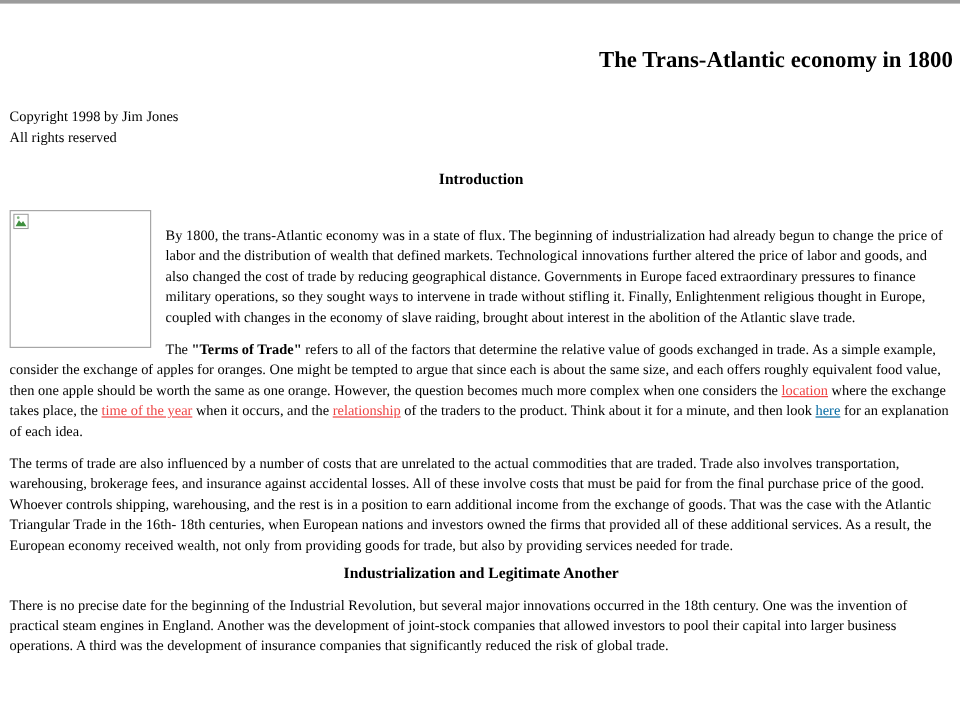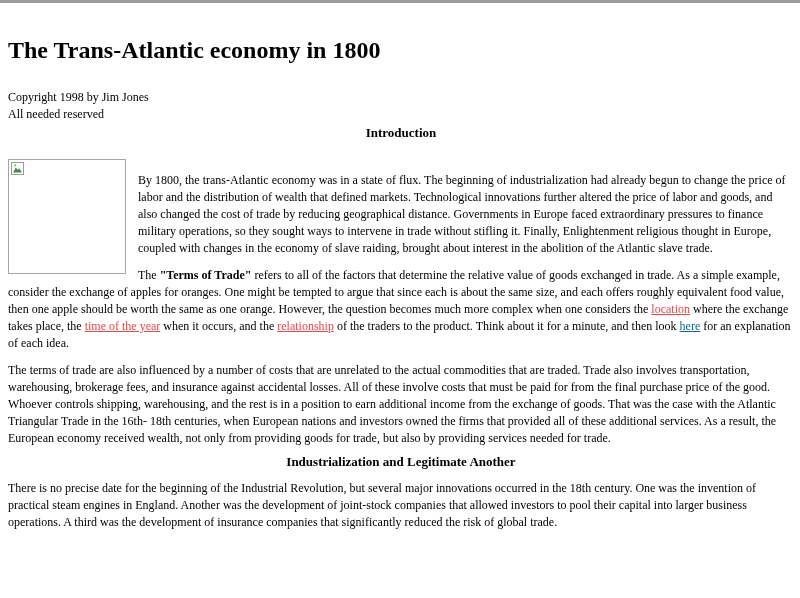--- a/index.html
+++ b/index.html
@@ -5,29 +5,29 @@
   html, body { margin: 0; padding: 0; }
   body {
     width: 800px; height: 598px; overflow: hidden;
     background: #ffffff; color: #000000;
     font-family: "Liberation Serif", serif;
     font-size: 12px; line-height: 17px;
   }
   .top-edge { height: 3px; background: #9b9b9b; }
   .page { padding: 0 6px 0 8px; }
   .title {
-    font-size: 24px; line-height: 23px; font-weight: bold;
-    text-align: left; margin: 36px 0 0 0;
+    font-size: 19px; line-height: 23px; font-weight: bold;
+    text-align: right; margin: 36px 0 0 0;
   }
   .copyright { text-align: left; margin-top: 27px; }
   .heading {
     font-weight: bold; text-align: center; font-size: 13px;
     line-height: 17px;
   }
-  .heading-intro { margin: 1px 0 0 0; }
+  .heading-intro { margin: 17px 0 0 0; }
   .heading-terms { clear: both; margin: 23px 0 15px 0; }
   .heading-ind   { margin: 6px 0 8px 0; }
   .intro-row { margin-top: 18px; }
   .img-ph {
     float: left; width: 112px; height: 109px;
     border: 1px solid #a6a6a6; background: #ffffff;
     padding: 2px; margin: 0 12px 0 0;
   }
   .intro-p { margin: 0; padding-top: 13px; }
   p.body-p { margin: 10px 0 0 0; }
@@ -39,21 +39,21 @@
 <body>
 
 <div class="top-edge"></div>
 
 <div class="page">
 
   <div class="title">The Trans-Atlantic economy in 1800</div>
 
   <div class="copyright">
     <div>Copyright 1998 by Jim Jones</div>
-    <div>All needed reserved</div>
+    <div>All rights reserved</div>
   </div>
 
   <div class="heading heading-intro">Introduction</div>
 
   <div class="intro-row">
     <div class="img-ph">
       <svg width="13" height="13" viewBox="0 0 13 13">
         <rect x="0.5" y="0.5" width="12" height="12" fill="#ffffff" stroke="#9a9a9a"></rect>
         <polygon points="2,10.5 4.8,5.5 6.8,8 8.2,6.2 11,10.5" fill="#3f8f3f"></polygon>
         <circle cx="4.2" cy="3.4" r="1.1" fill="#7fb27f"></circle>

